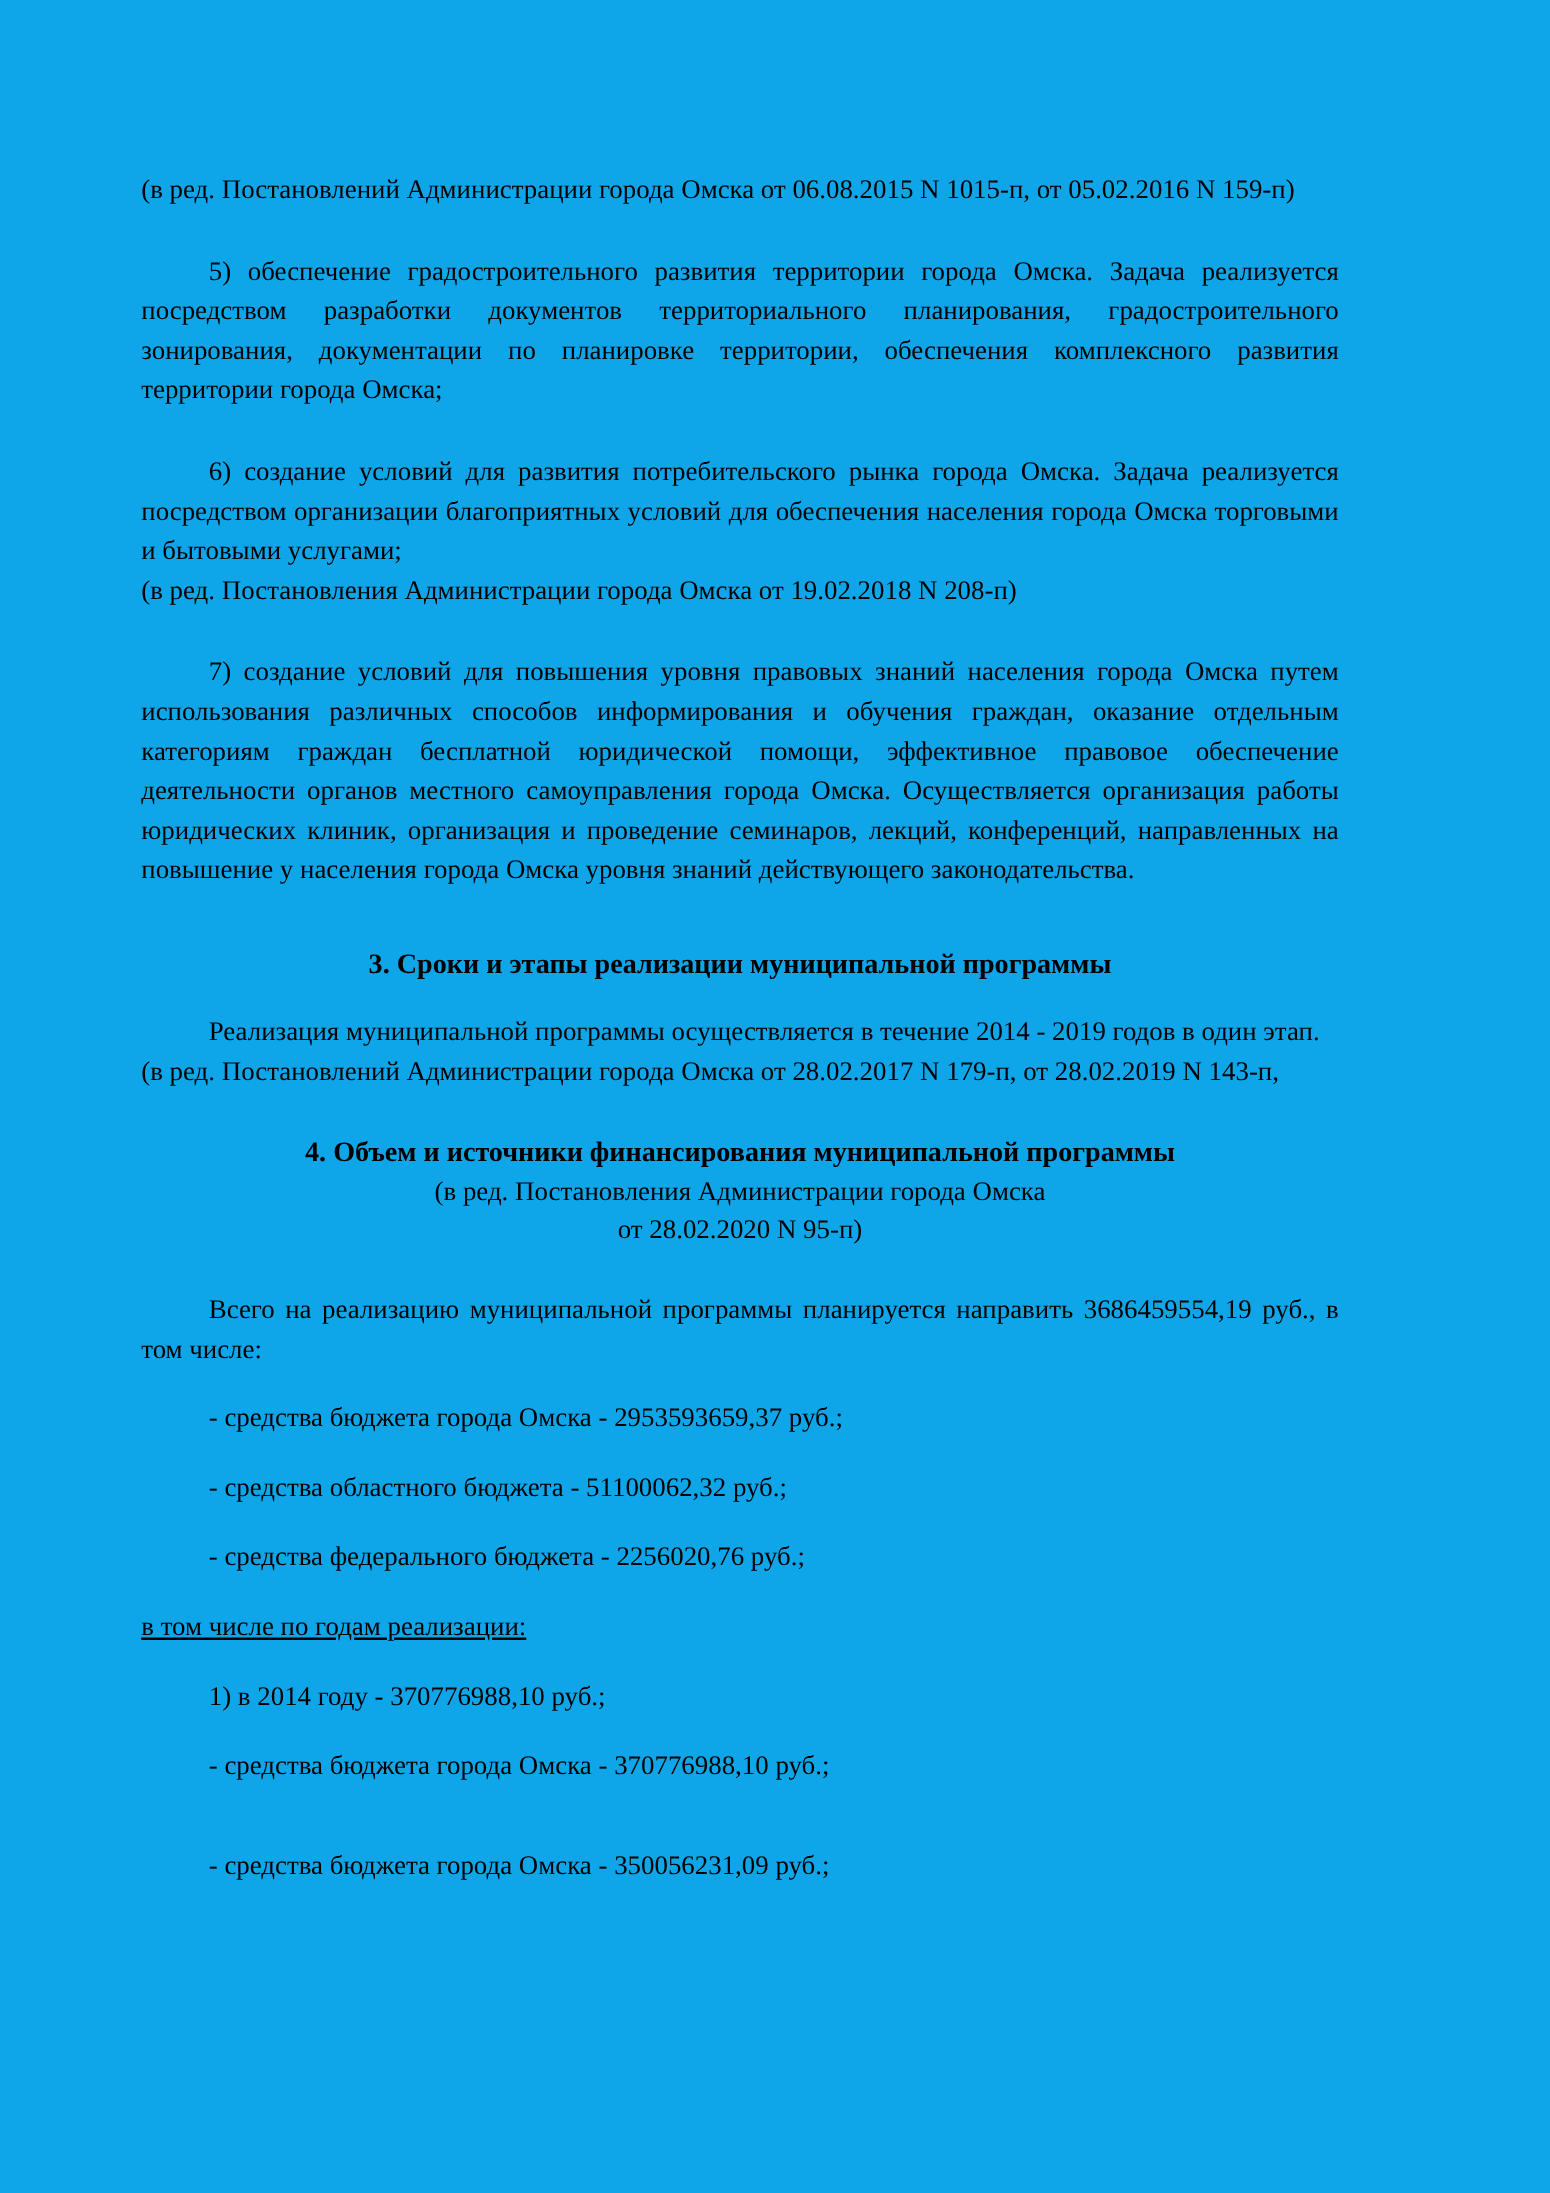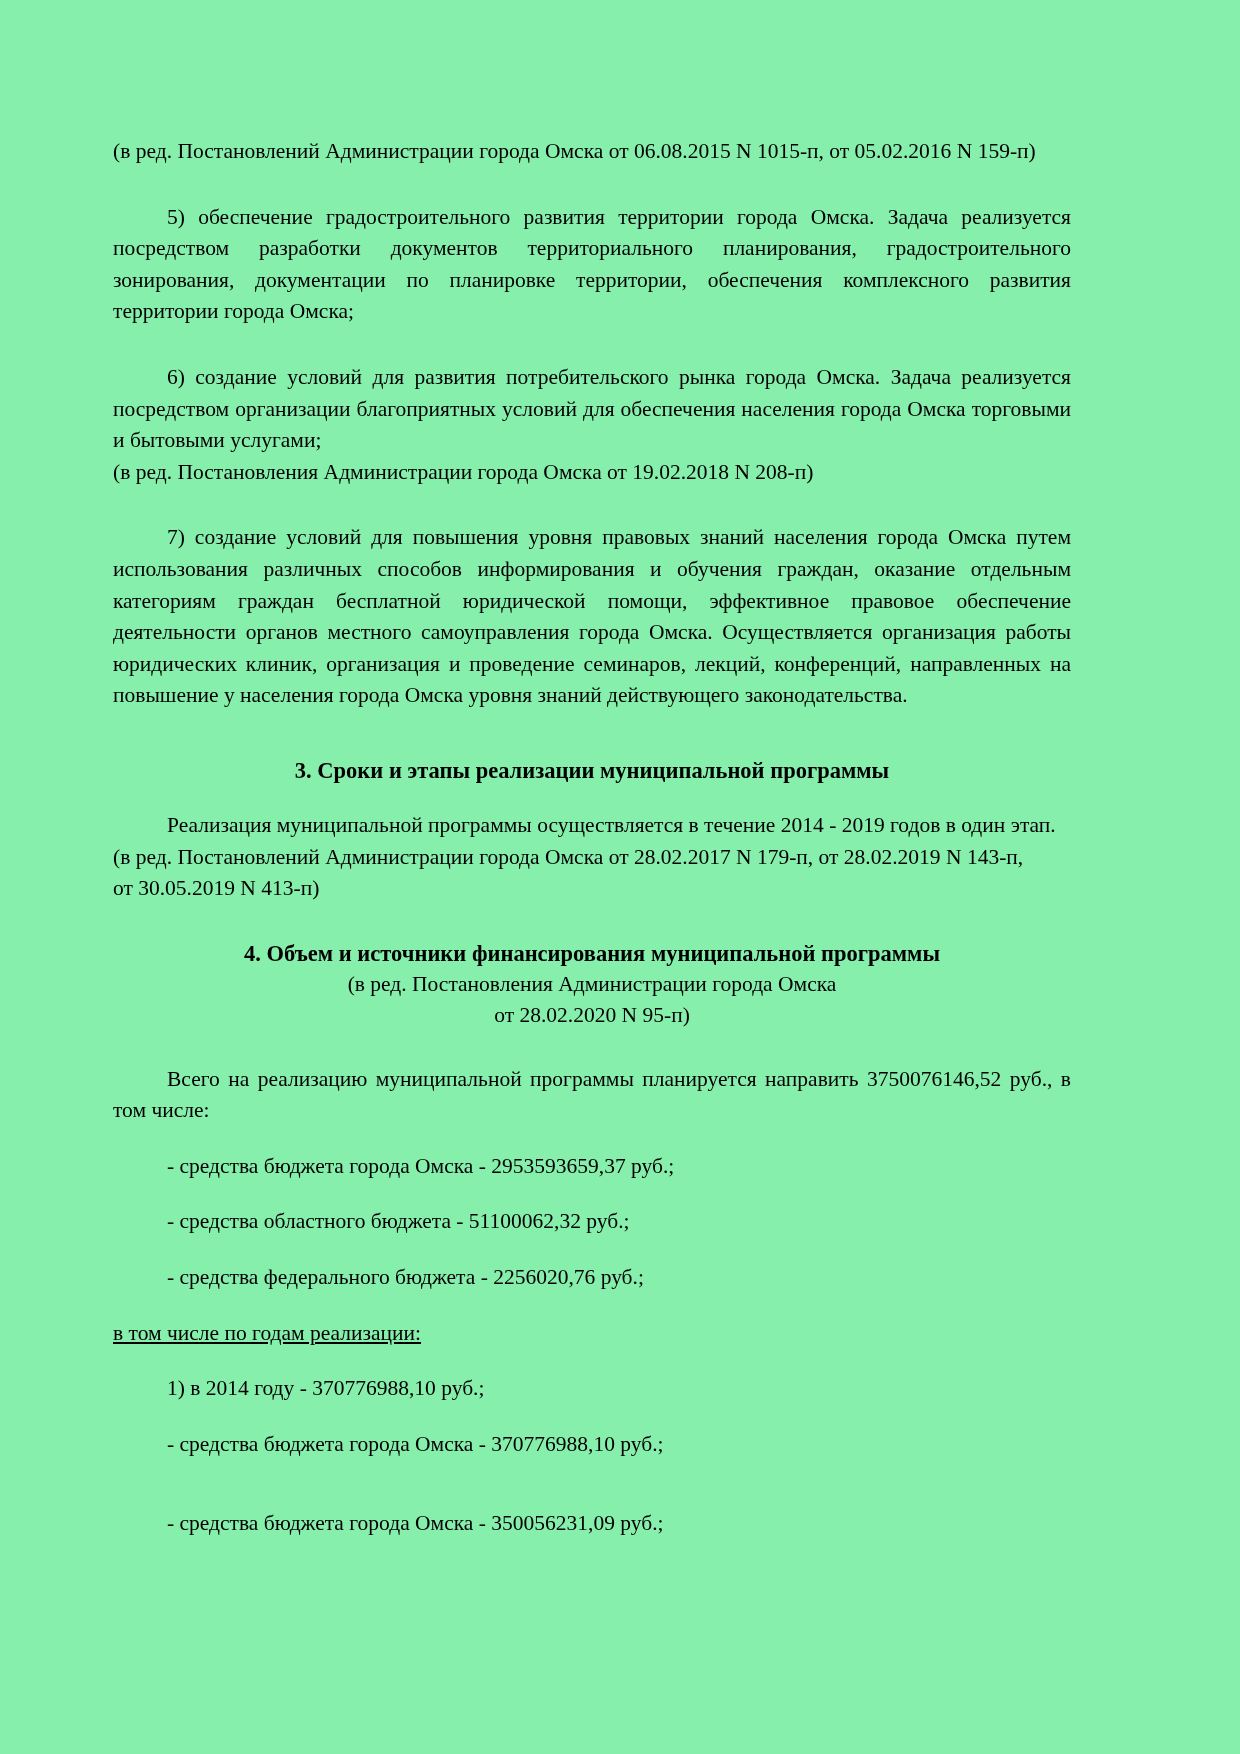--- a/index.html
+++ b/index.html
@@ -10,21 +10,21 @@
   }
   body {
     font-family: "Liberation Serif", "DejaVu Serif", serif;
     color: #000000;
   }
   .page {
     position: relative;
     width: 1240px;
     height: 1754px;
     margin: 0 auto;
-    background: #86efac;
+    background: #0ea5e9;
     box-sizing: border-box;
     overflow: hidden;
   }
   .content {
     position: absolute;
     left: 113px;
     top: 136px;
     width: 958px;
   }
 
@@ -104,31 +104,30 @@
     <p class="para indent">7) создание условий для повышения уровня правовых знаний населения города Омска путем использования различных способов информирования и обучения граждан, оказание отдельным категориям граждан бесплатной юридической помощи, эффективное правовое обеспечение деятельности органов местного самоуправления города Омска. Осуществляется организация работы юридических клиник, организация и проведение семинаров, лекций, конференций, направленных на повышение у населения города Омска уровня знаний действующего законодательства.</p>
 
     <div class="gap-xl"></div>
 
     <h2 class="heading">3. Сроки и этапы реализации муниципальной программы</h2>
 
     <div class="gap-md"></div>
 
     <p class="para indent">Реализация муниципальной программы осуществляется в течение 2014 - 2019 годов в один этап.</p>
     <p class="para noindent left">(в ред. Постановлений Администрации города Омска от 28.02.2017 N 179-п, от 28.02.2019 N 143-п,</p>
-    <p class="para noindent left">от 30.05.2019 N 413-п)</p>
 
     <div class="gap-lg"></div>
 
     <h2 class="heading">4. Объем и источники финансирования муниципальной программы</h2>
     <p class="subnote">(в ред. Постановления Администрации города Омска</p>
     <p class="subnote">от 28.02.2020 N 95-п)</p>
 
     <div class="gap-lg"></div>
 
-    <p class="para indent">Всего на реализацию муниципальной программы планируется направить 3750076146,52 руб., в том числе:</p>
+    <p class="para indent">Всего на реализацию муниципальной программы планируется направить 3686459554,19 руб., в том числе:</p>
 
     <div class="gap-md"></div>
 
     <p class="bullet">- средства бюджета города Омска - 2953593659,37 руб.;</p>
 
     <div class="gap-md"></div>
 
     <p class="bullet">- средства областного бюджета - 51100062,32 руб.;</p>
 
     <div class="gap-md"></div>

